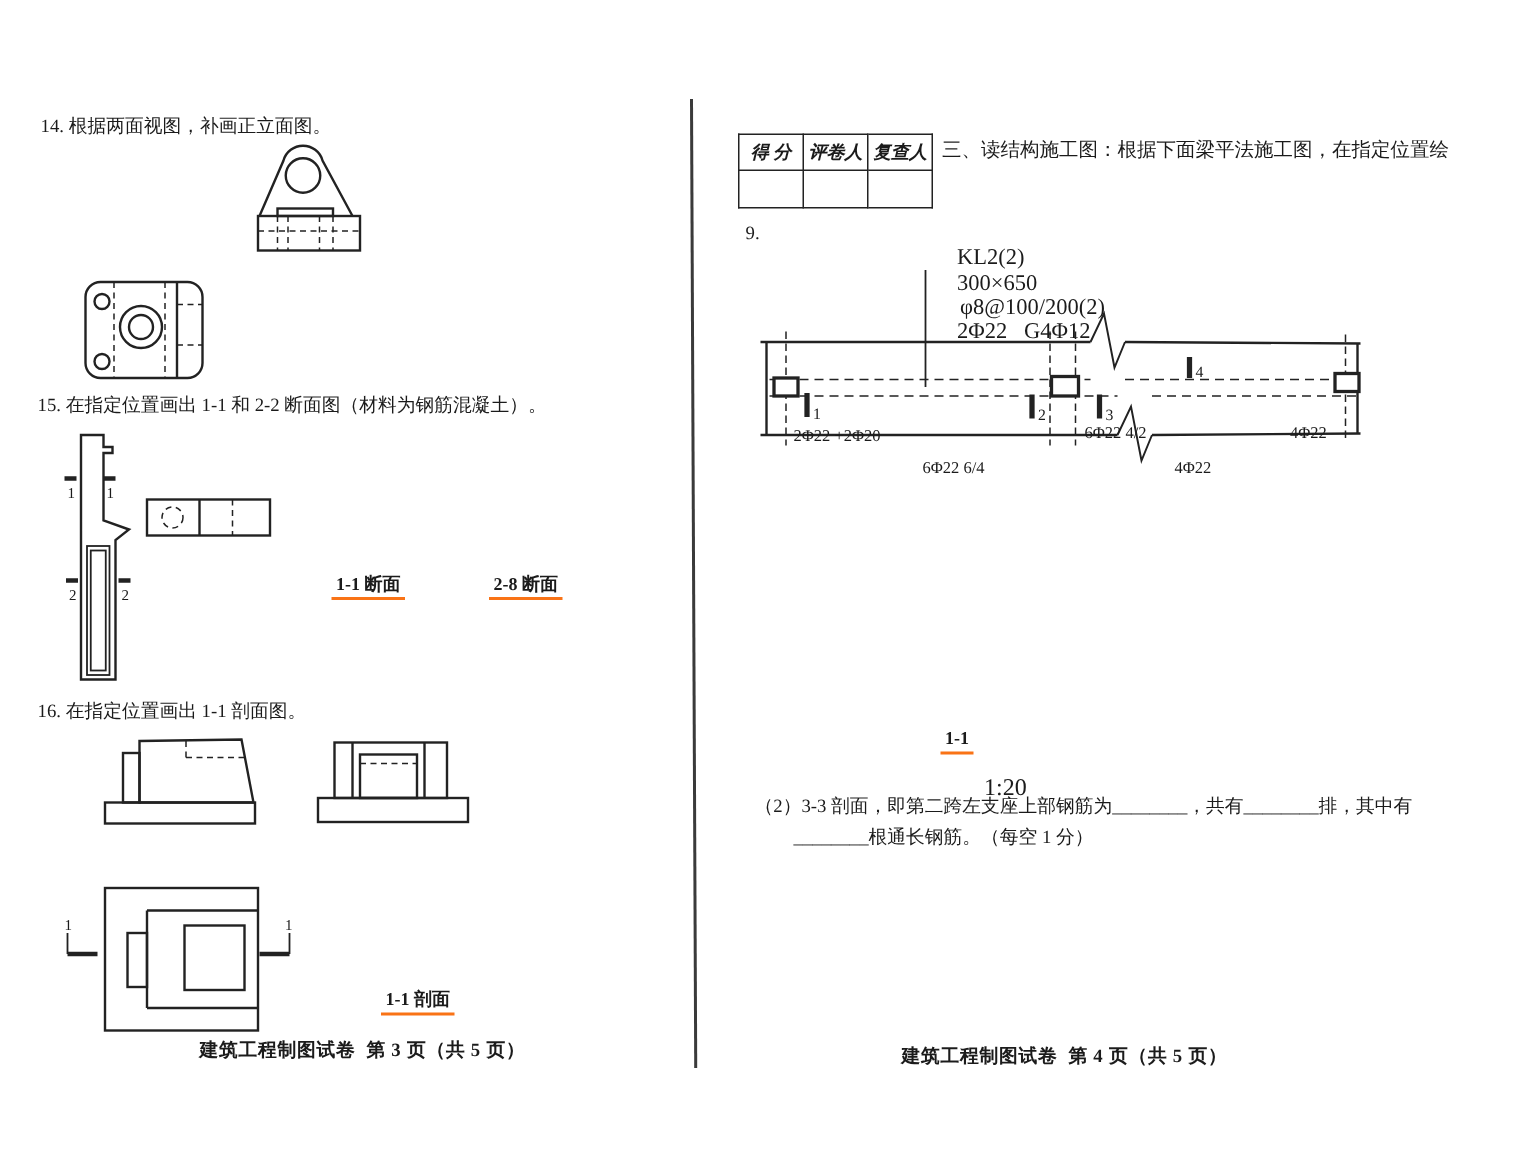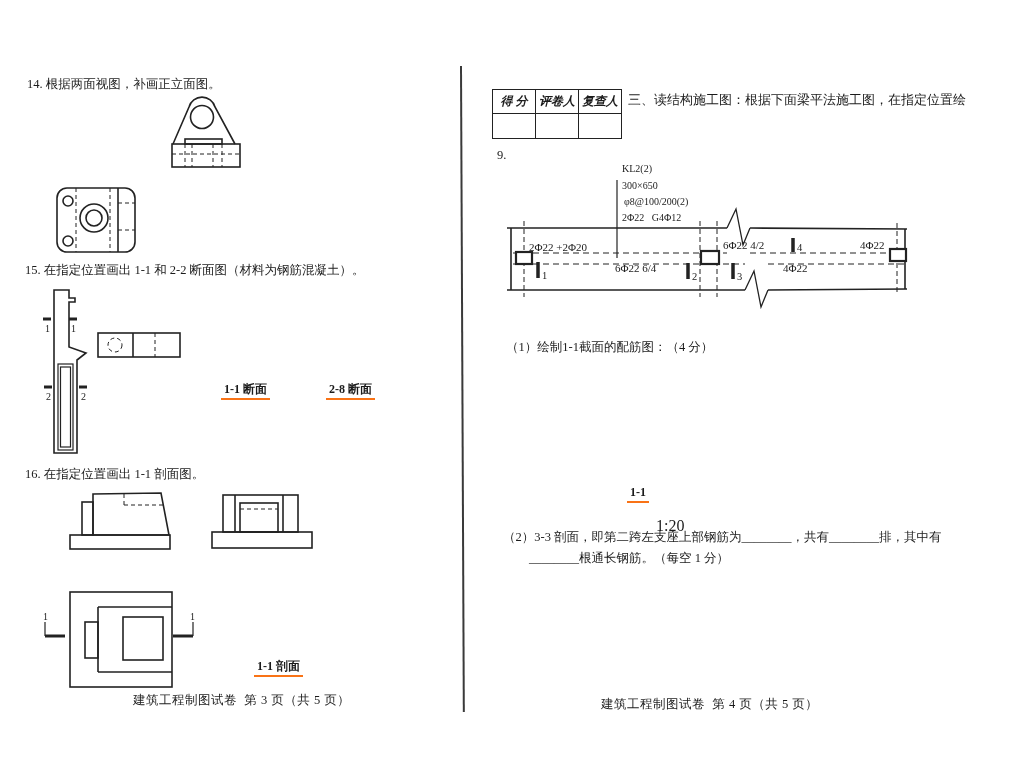--- a/index.html
+++ b/index.html
@@ -3,23 +3,23 @@
 <meta charset="utf-8">
 <style>
   html,body{margin:0;padding:0;background:#e8e8e8;}
   .sheet{
     position:relative;width:1024px;height:780px;background:#ffffff;
     font-family:"Liberation Serif","DejaVu Serif",serif;
     color:#1b1b1b;overflow:hidden;
   }
   .t{position:absolute;white-space:nowrap;color:#1b1b1b;line-height:1.25;}
   .q{font-size:12.5px;}
-  .small{font-size:11px;}
-  .tag{font-size:10px;}
-  .footer{font-size:12.5px;font-weight:normal;letter-spacing:.5px;}
+  .small{font-size:11px;margin-top:44px;}
+  .tag{font-size:15px;margin-left:16px;}
+  .footer{font-size:12.5px;font-weight:bold;letter-spacing:.5px;}
   .underlabel{font-size:12px;font-weight:bold;border-bottom:2px solid #f97316;padding:0 3px 1px 3px;}
   .divider{position:absolute;background:#3a3a3a;}
   table.score{position:absolute;border-collapse:collapse;background:#fff;}
   table.score th, table.score td{
     border:1.6px solid #222;width:38px;text-align:center;
     font-size:12px;font-weight:bold;padding:3px 2px;height:16px;font-style:italic;
   }
   table.score td{height:18px;}
   .heading-line{font-size:13px;line-height:19px;}
   svg{position:absolute;overflow:visible;}
@@ -201,21 +201,20 @@
       <text x="302" y="76">4</text>
     </g>
   </svg>
 
   <div class="t small" style="left:529px;top:241px">2Φ22 +2Φ20</div>
   <div class="t small" style="left:723px;top:239px">6Φ22 4/2</div>
   <div class="t small" style="left:860px;top:239px">4Φ22</div>
   <div class="t small" style="left:615px;top:262px">6Φ22 6/4</div>
   <div class="t small" style="left:783px;top:262px">4Φ22</div>
 
-  <div class="t q" style="left:506px;top:340px">（1）绘制1-1截面的配筋图：（4 分）</div>
 
   <div class="t underlabel" style="left:627px;top:485px">1-1</div>
   <div class="t" style="left:656px;top:486px;font-size:16px;margin-top:30px;">1:20</div>
 
   <div class="t q" style="left:503px;top:530px">（2）3-3 剖面，即第二跨左支座上部钢筋为________，共有________排，其中有</div>
   <div class="t q" style="left:529px;top:551px">________根通长钢筋。（每空 1 分）</div>
 
   <div class="t footer" style="left:601px;top:697px">建筑工程制图试卷&nbsp;&nbsp;第 4 页（共 5 页）</div>
 
 </div>

